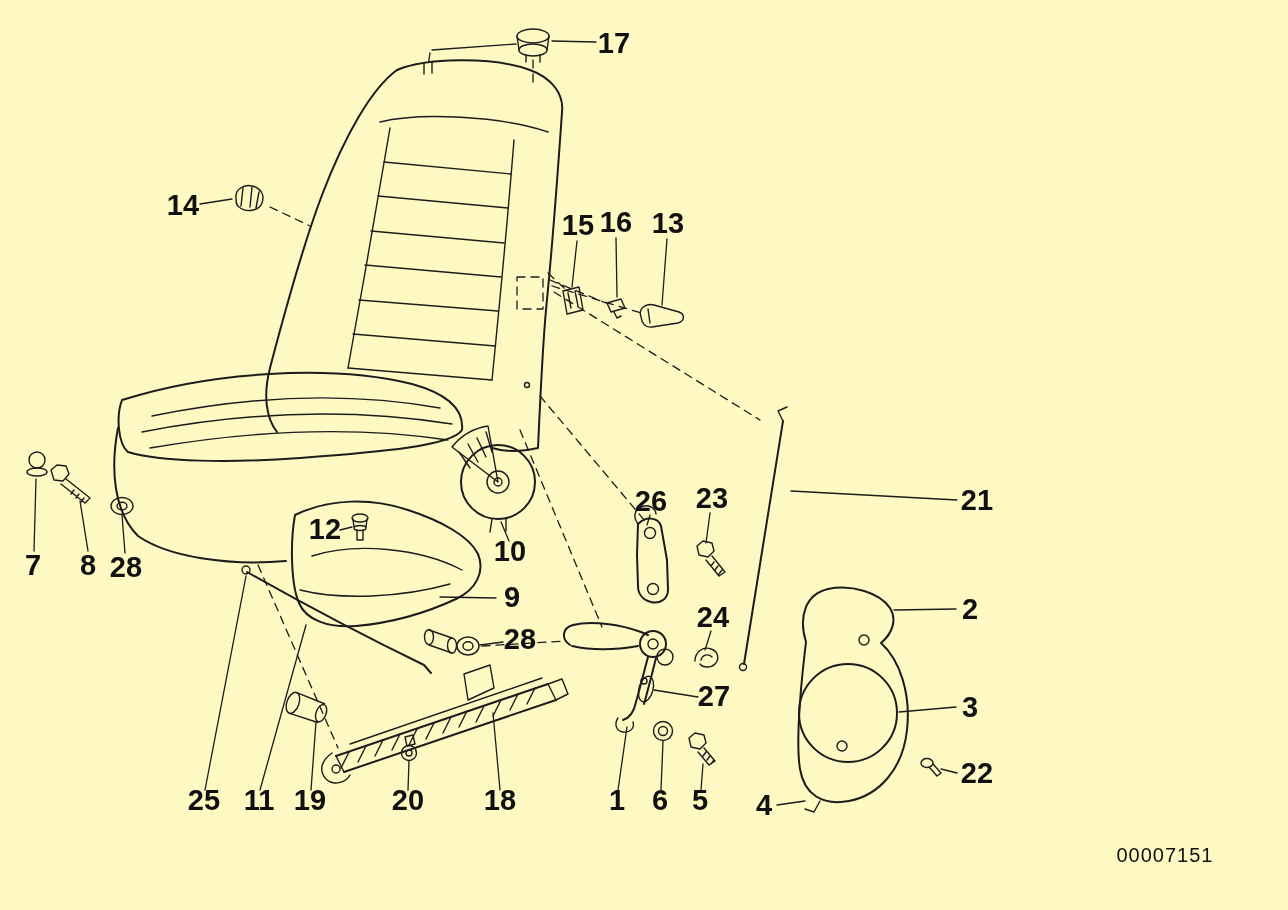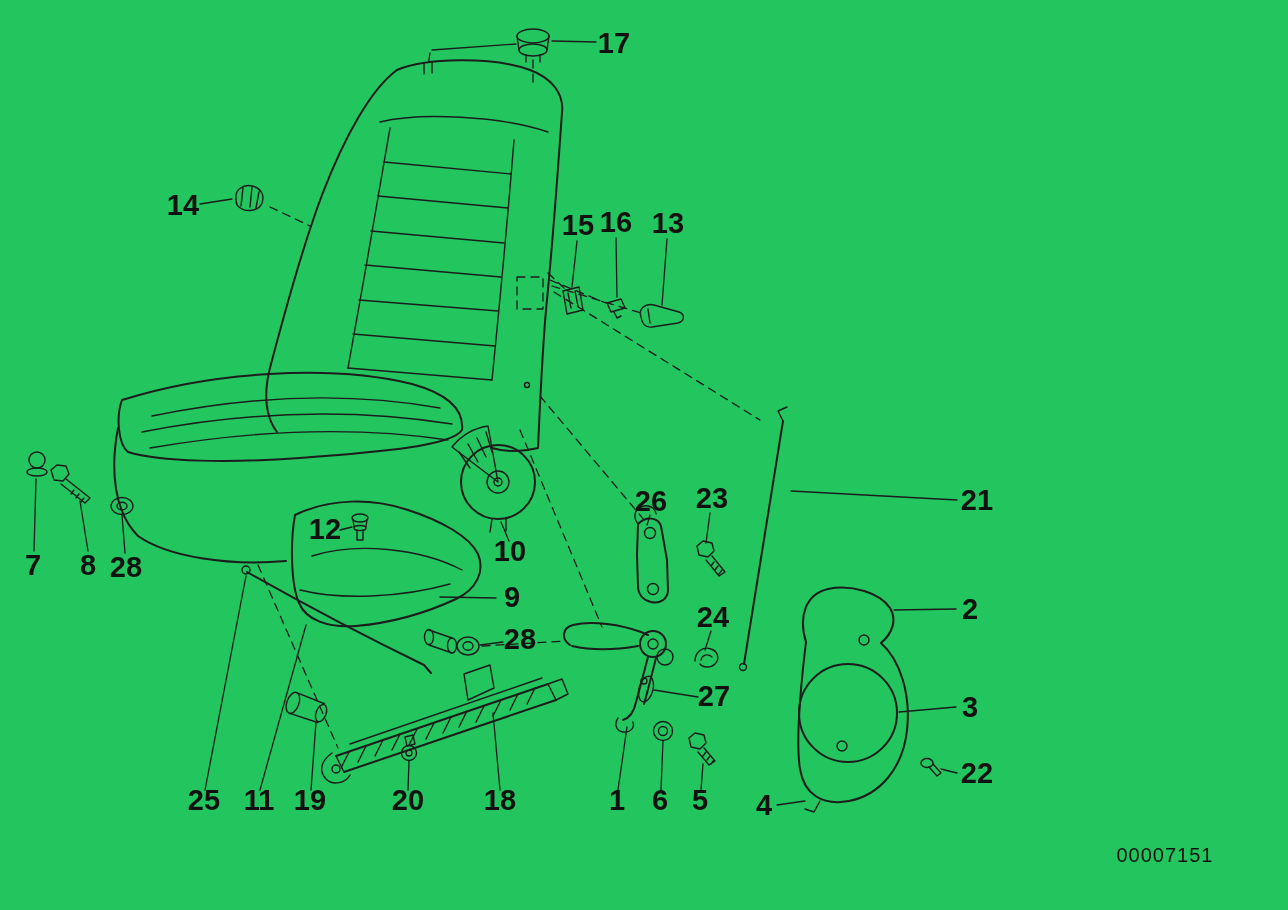--- a/index.html
+++ b/index.html
@@ -1,20 +1,20 @@
 <!DOCTYPE html>
 <html><head>
 <meta charset="utf-8">
 <style>
   html, body { margin: 0; padding: 0; background: #ffffff; }
   #stage {
     position: relative;
     width: 1288px;
     height: 910px;
-    background: #22c55e;
+    background: #fef9c3;
     overflow: hidden;
     font-family: "Liberation Sans", sans-serif;
   }
   svg { display: block; }
   path, circle, ellipse, polygon, line, rect {
     fill: none;
     stroke: #1c1c1c;
     stroke-linecap: round;
     stroke-linejoin: round;
   }

